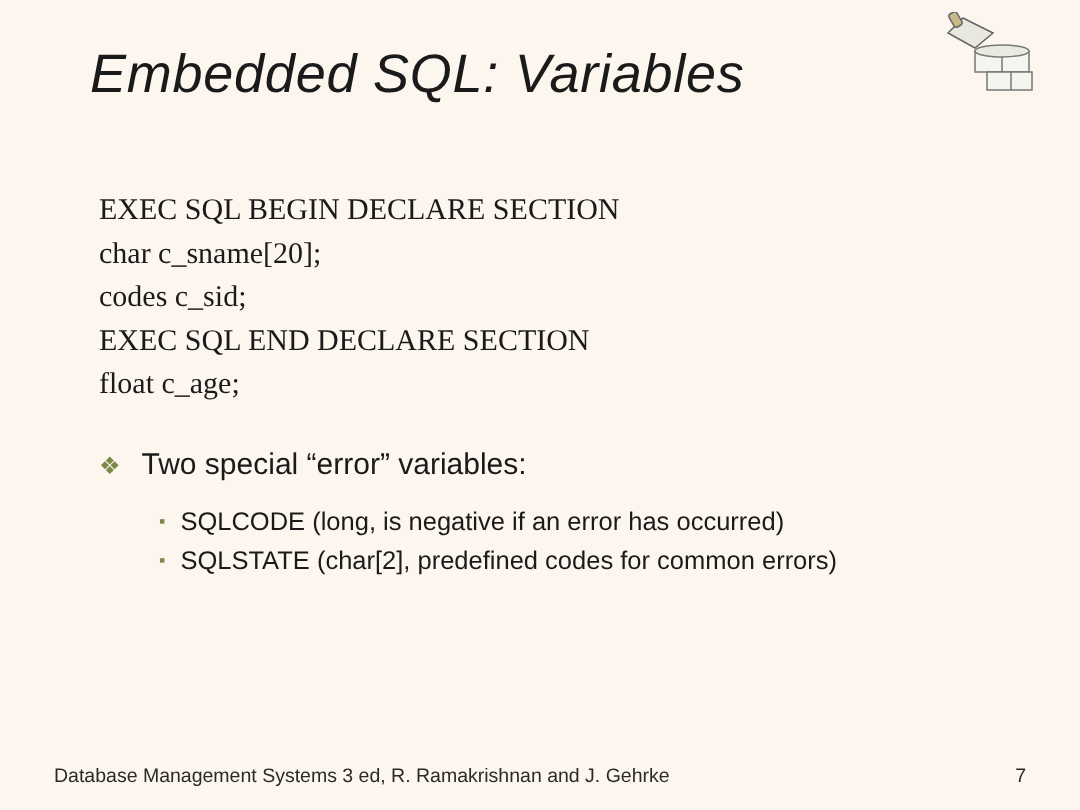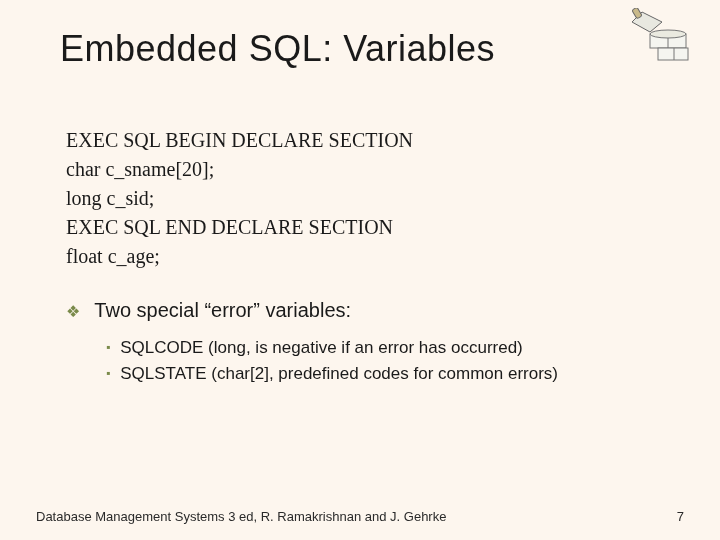--- a/index.html
+++ b/index.html
@@ -11,20 +11,21 @@
     position: relative;
     overflow: hidden;
   }
   .slide {
     width: 100%;
     height: 100%;
     padding: 28px 60px 0 60px;
     position: relative;
   }
   .title {
+    font-style: italic;
     font-size: 36px;
     color: #1a1a1a;
     font-weight: normal;
     margin-bottom: 56px;
     letter-spacing: 0.5px;
   }
   .code-block {
     font-size: 20px;
     color: #1a1a1a;
     line-height: 1.45;
@@ -94,21 +95,21 @@
     <ellipse cx="56" cy="26" rx="18" ry="4" fill="#eaeae0" stroke="#777" stroke-width="1"></ellipse>
     <polygon points="30,4 50,14 38,24 20,14" fill="#e8e8e0" stroke="#666" stroke-width="1"></polygon>
     <rect x="22" y="0" width="6" height="10" rx="2" fill="#c9b98a" stroke="#666" stroke-width="1" transform="rotate(-30 25 5)"></rect>
   </svg>
 
   <h1 class="title">Embedded SQL: Variables</h1>
 
   <div class="code-block">
     <div>EXEC SQL BEGIN DECLARE SECTION</div>
     <div>char c_sname[20];</div>
-    <div>long c_sid;</div>
+    <div>codes c_sid;</div>
     <div>EXEC SQL END DECLARE SECTION</div>
     <div>float c_age;</div>
   </div>
 
   <div class="bullet-section">
     <div class="bullet-1">
       <span class="marker">❖</span>
       <span>Two special “error” variables:</span>
     </div>
     <div class="bullet-2">

